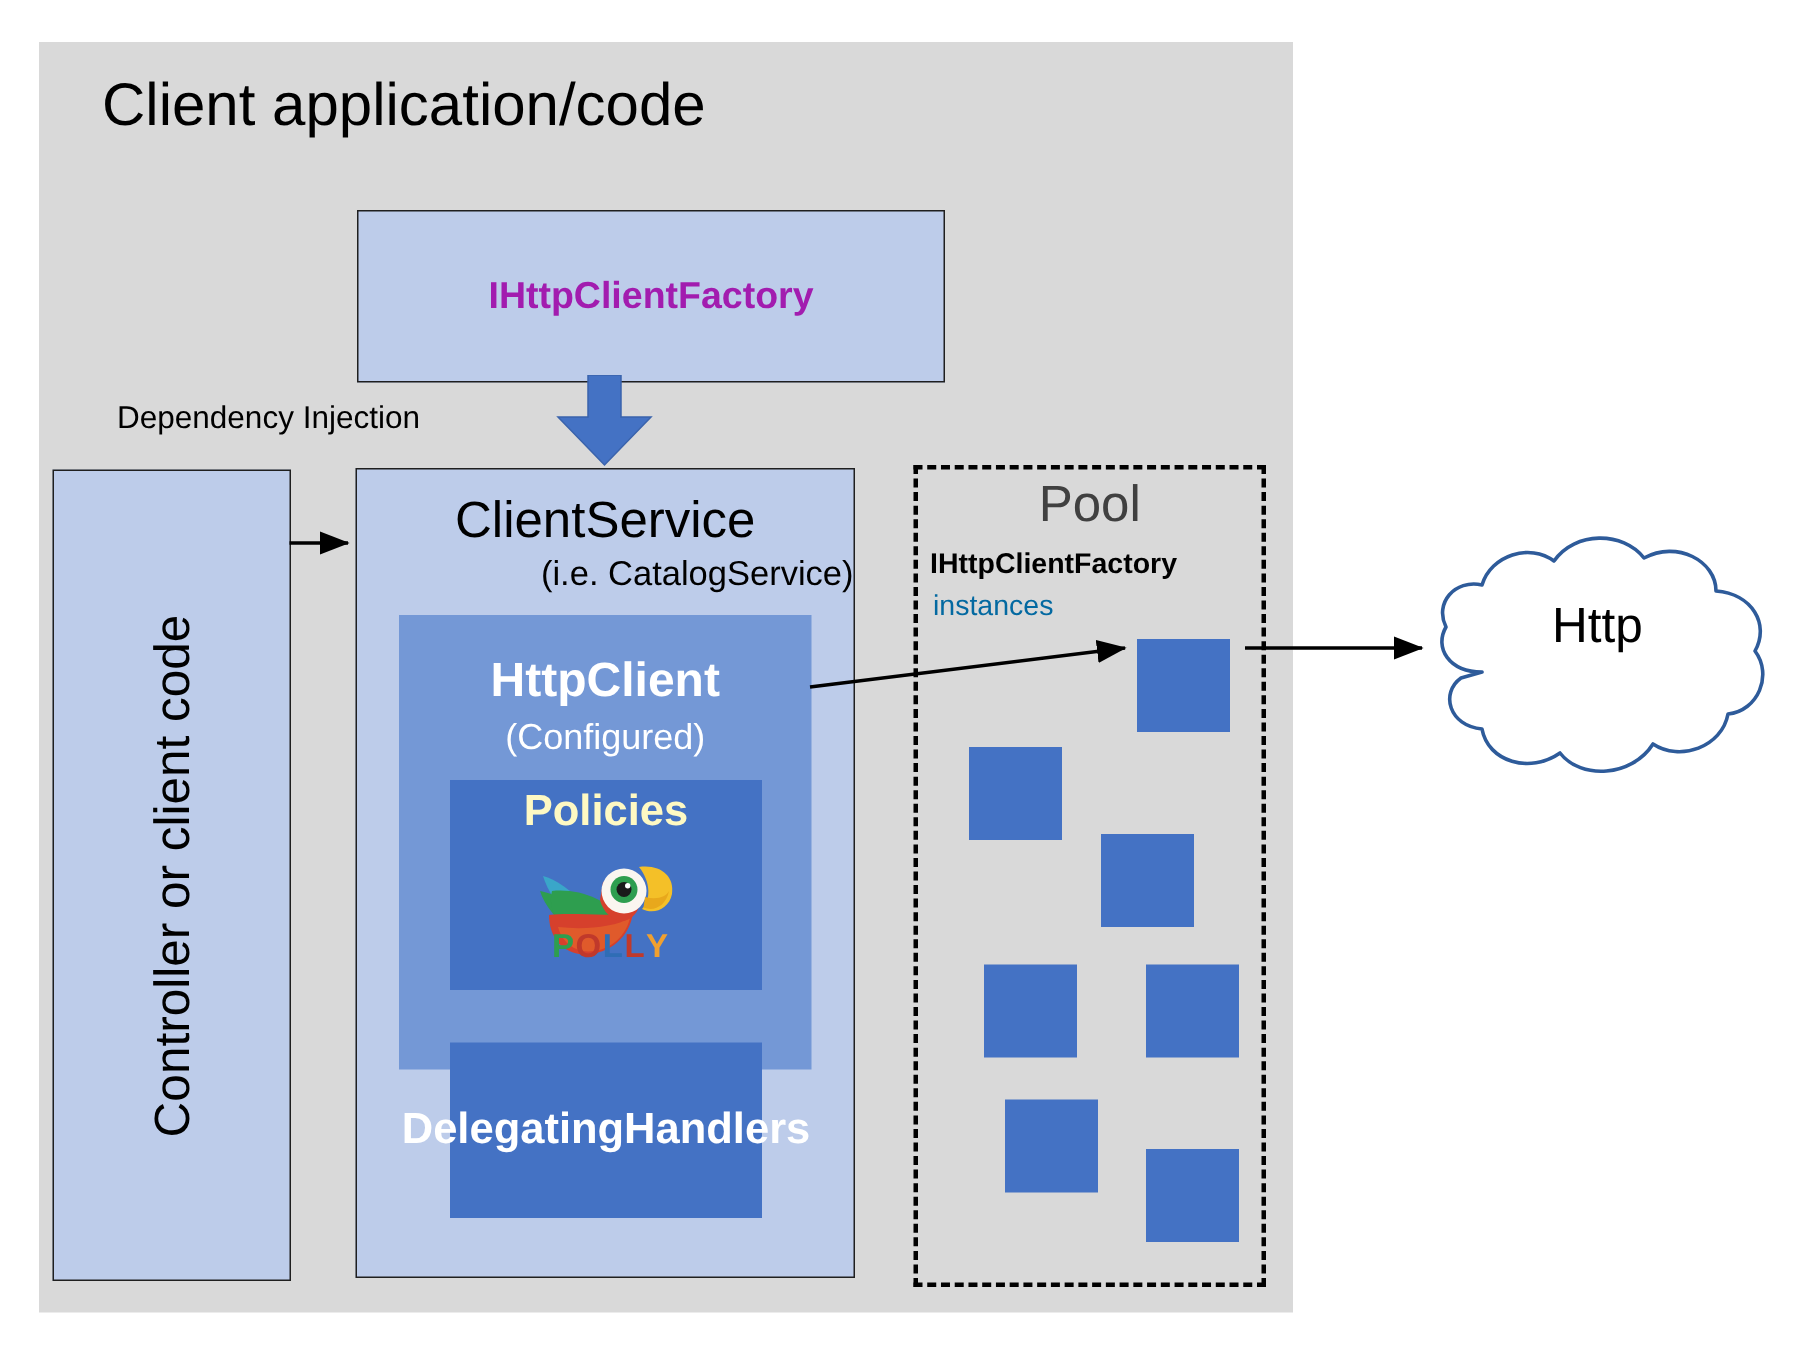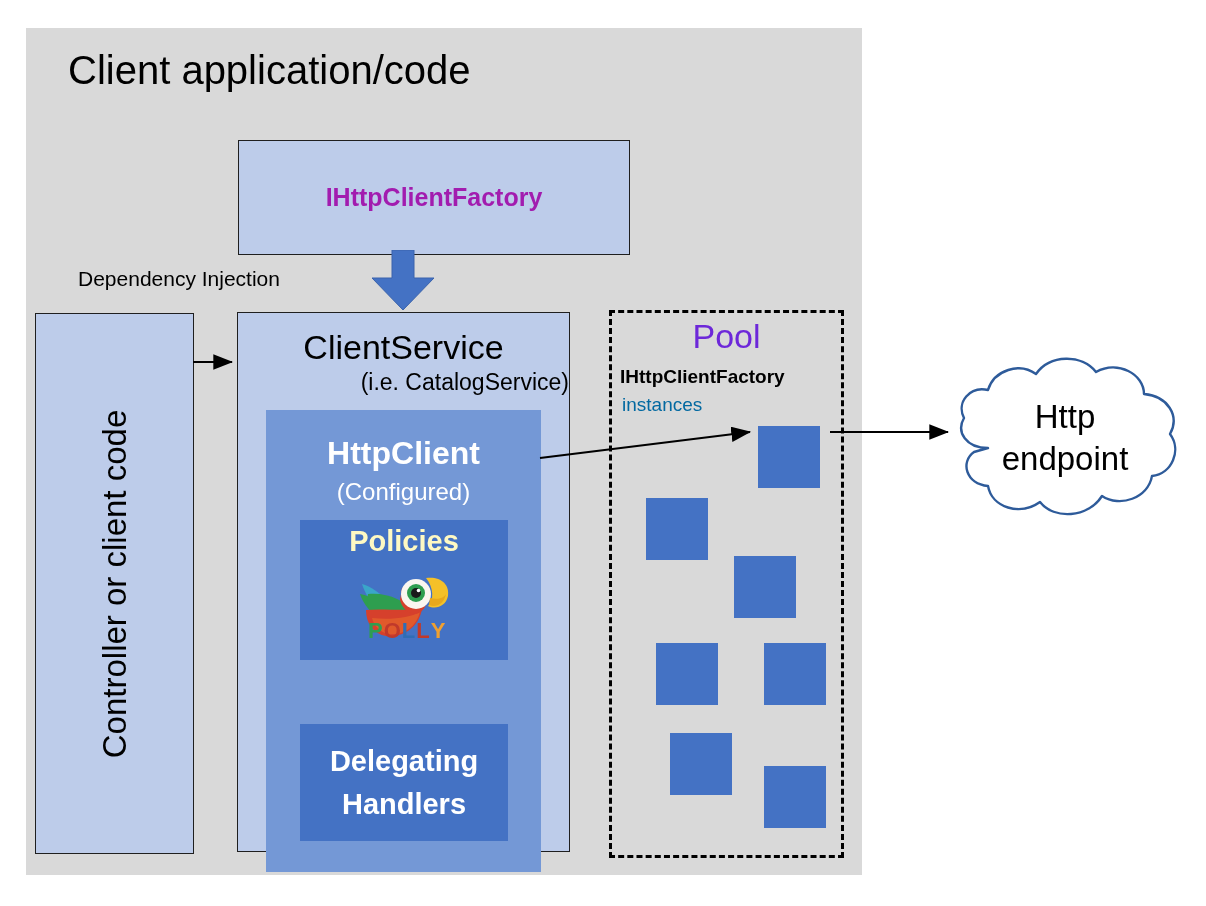--- a/index.html
+++ b/index.html
@@ -57,21 +57,21 @@
   }
   #clientservice-title{
     position:absolute;left:0;right:0;top:17px;text-align:center;
     font-size:34px;color:#000;line-height:1.0;
   }
   #clientservice-subtitle{
     position:absolute;left:0;right:0;top:58px;text-align:right;
     font-size:23px;color:#000;line-height:1.0;
   }
   #httpclient-box{
-    position:absolute;left:28px;top:97px;width:275px;height:462px;
+    position:absolute;left:28px;top:97px;width:275px;height:303px;
     background:#7498D6;
   }
   #httpclient-title{
     position:absolute;left:0;right:0;top:27px;text-align:center;
     font-size:32px;font-weight:bold;color:#fff;line-height:1.0;
   }
   #httpclient-subtitle{
     position:absolute;left:0;right:0;top:70px;text-align:center;
     font-size:24px;color:#fff;line-height:1.0;
   }
@@ -80,34 +80,34 @@
     background:#4472C4;
   }
   #policies-title{
     position:absolute;left:0;right:0;top:7px;text-align:center;
     font-size:29px;font-weight:bold;color:#fef9c3;line-height:1.0;
   }
   #polly-logo{position:absolute;left:50%;top:44px;transform:translateX(-50%);}
   #delegating-box{
     position:absolute;left:34px;top:285px;width:208px;height:117px;
     background:#4472C4;
-    display:flex;flex-direction:column;align-items:center;justify-content:center;margin-top:29px;
+    display:flex;flex-direction:row;align-items:center;justify-content:center;
   }
   .delegating-line{
     font-size:29px;font-weight:bold;color:#fff;line-height:1.45;white-space:nowrap;
   }
 
   
   #pool-box{
     position:absolute;left:609px;top:310px;width:229px;height:542px;
     border:3px dashed #000;
   }
   #pool-title{
     position:absolute;left:0;right:0;top:6px;text-align:center;
-    font-size:34px;color:#6d28d9;line-height:1.0;
+    font-size:34px;color:#404040;line-height:1.0;
   }
   #pool-sub1{
     position:absolute;left:8px;top:53px;
     font-size:19px;font-weight:bold;color:#000;white-space:nowrap;
   }
   #pool-sub2{
     position:absolute;left:10px;top:81px;
     font-size:19px;color:#0369a1;white-space:nowrap;
   }
   .pool-square{position:absolute;background:#4472C4;}
@@ -220,21 +220,20 @@
                C238 44 250 64 240 82
                C252 98 242 122 222 124
                C218 146 190 156 172 144
                C158 166 124 168 110 150
                C90 164 62 156 58 134
                C36 132 30 110 44 100
                Z" fill="#FFFFFF" stroke="#2E5B9A" stroke-width="2.4" stroke-linejoin="round" stroke-linecap="round"></path>
     </svg>
     <div id="cloud-label">
       <span class="cloud-line">Http</span>
-      <span class="cloud-line">endpoint</span>
     </div>
   </div>
 
   <svg id="connectors" viewBox="0 0 1206 906" xmlns="http://www.w3.org/2000/svg">
     <defs>
       <marker id="arrowhead" markerWidth="9" markerHeight="7" refX="8.5" refY="3.5" orient="auto" markerUnits="strokeWidth">
         <polygon points="0 0, 9 3.5, 0 7" fill="#000"></polygon>
       </marker>
     </defs>
 

